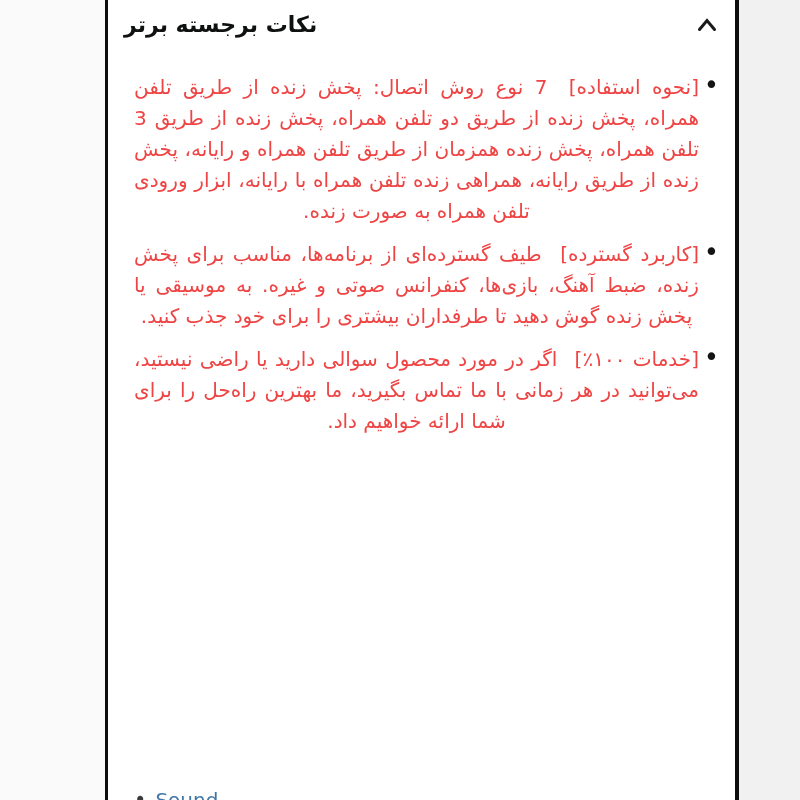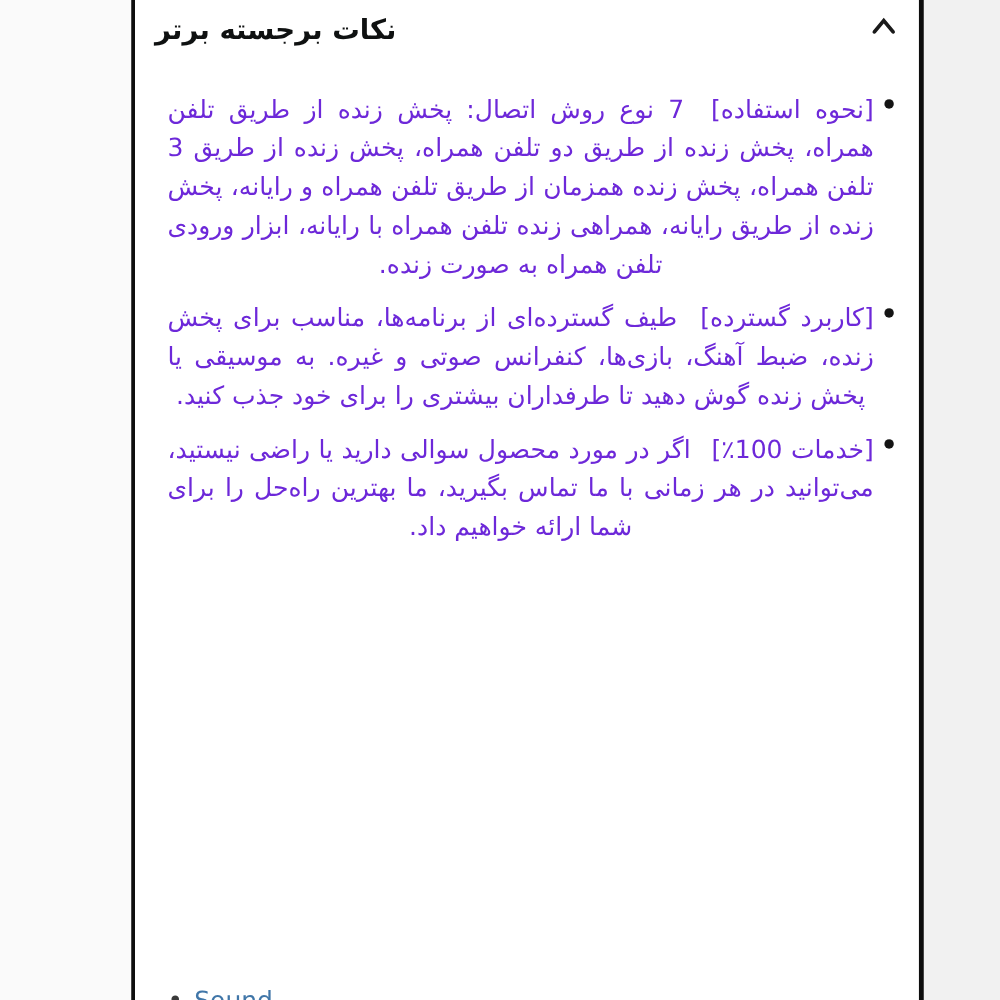--- a/index.html
+++ b/index.html
@@ -40,21 +40,21 @@
     position: absolute;
     left: 108px; top: 0;
     width: 627px; height: 800px;
     background: #ffffff;
     overflow: hidden;
   }
   .accordion-header {
     display: flex;
     flex-direction: row;
     justify-content: space-between;
-    align-items: flex-start;
+    align-items: center;
     padding: 10px 18px 0 16px;
     cursor: pointer;
     gap: 20px;
   }
   .section-title {
     font-size: 22px;
     font-weight: bold;
     color: #0f1111;
     direction: rtl;
     line-height: 30px;
@@ -66,21 +66,21 @@
   ul.hl-list {
     direction: rtl;
     list-style: none;
     margin: 32px 0 0 0;
     padding: 0 36px 0 26px;
   }
   li.hl-item {
     position: relative;
     font-size: 20px;
     line-height: 31px;
-    color: #6d28d9;
+    color: #ef4444;
     text-align: justify;
     text-align-last: center;
     margin-bottom: 12px;
   }
   li.hl-item::before {
     content: "\2022";
     position: absolute;
     right: -20px;
     top: -2px;
     font-size: 26px;
@@ -127,21 +127,21 @@
       <span class="chevron">
         <svg width="20" height="15" viewBox="0 0 20 15">
           <polyline points="2.5,12.5 10,3.5 17.5,12.5" fill="none" stroke="#1a1a1a" stroke-width="3" stroke-linecap="round" stroke-linejoin="miter"></polyline>
         </svg>
       </span>
     </div>
 
     <ul class="hl-list">
         <li class="hl-item">[نحوه استفاده]  7 نوع روش اتصال: پخش زنده از طریق تلفن همراه، پخش زنده از طریق دو تلفن همراه، پخش زنده از طریق 3 تلفن همراه، پخش زنده همزمان از طریق تلفن همراه و رایانه، پخش زنده از طریق رایانه، همراهی زنده تلفن همراه با رایانه، ابزار ورودی تلفن همراه به صورت زنده.</li>
         <li class="hl-item">[کاربرد گسترده]  طیف گسترده‌ای از برنامه‌ها، مناسب برای پخش زنده، ضبط آهنگ، بازی‌ها، کنفرانس صوتی و غیره. به موسیقی یا پخش زنده گوش دهید تا طرفداران بیشتری را برای خود جذب کنید.</li>
-        <li class="hl-item">[خدمات 100٪]  اگر در مورد محصول سوالی دارید یا راضی نیستید، می‌توانید در هر زمانی با ما تماس بگیرید، ما بهترین راه‌حل را برای شما ارائه خواهیم داد.</li>
+        <li class="hl-item">[خدمات ۱۰۰٪]  اگر در مورد محصول سوالی دارید یا راضی نیستید، می‌توانید در هر زمانی با ما تماس بگیرید، ما بهترین راه‌حل را برای شما ارائه خواهیم داد.</li>
       </ul>
 
     <div class="footer-row">
       <span class="footer-bullet">•</span>
       <span class="footer-link">Sound</span>
     </div>
 
   </div>
 </div>
 

